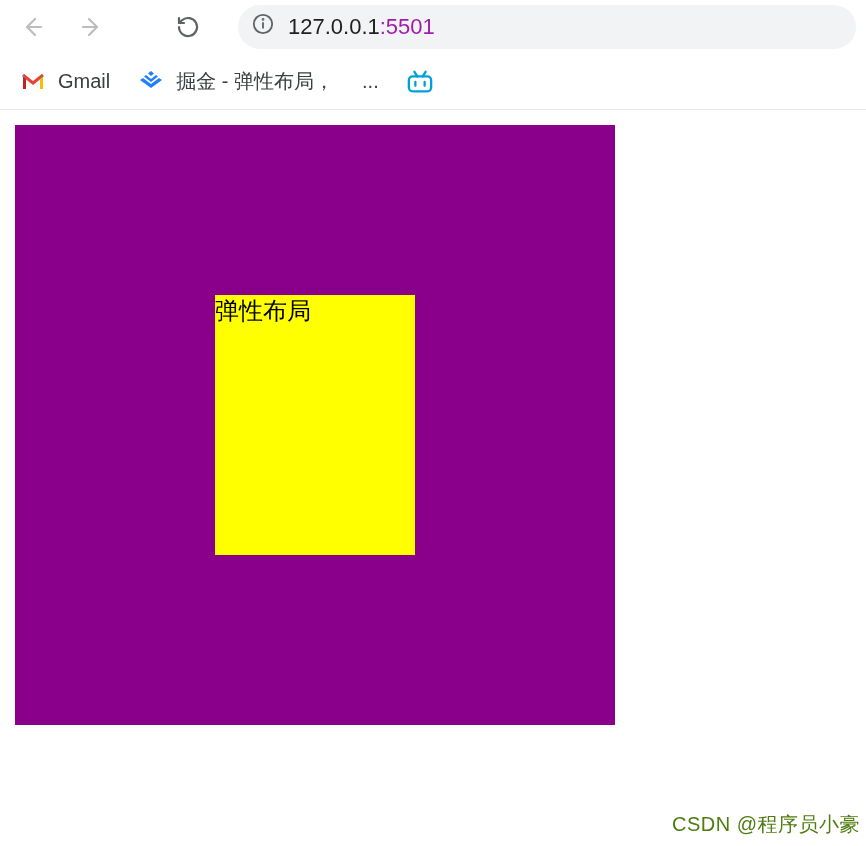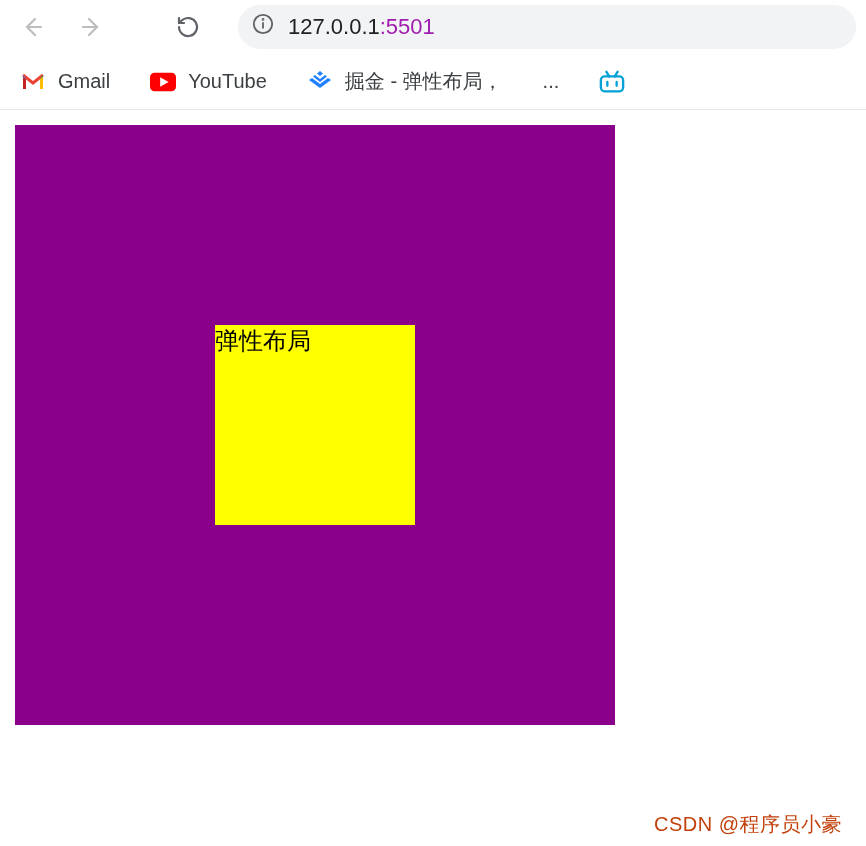--- a/index.html
+++ b/index.html
@@ -51,21 +51,21 @@
       flex-shrink: 0;
     }
     .addr-host { color: #202124; }
     .addr-port { color: #a21caf; }
     .addr-path { color: #5f6368; }
     .bookmarks {
       display: flex;
       align-items: center;
       height: 56px;
       padding: 0 20px;
-      gap: 40px;
+      gap: 28px;
       border-bottom: 1px solid #e8e8e8;
       overflow: hidden;
       white-space: nowrap;
     }
     .bm {
       display: flex;
       align-items: center;
       gap: 12px;
       font-size: 20px;
       color: #3c4043;
@@ -84,32 +84,32 @@
     .outer-box {
       width: 600px;
       height: 600px;
       background: #8b008b;
       display: flex;
       align-items: center;
       justify-content: center;
     }
     .inner-box {
       width: 200px;
-      height: 200px;
+      height: 260px;
       background: #ffff00;
       font-size: 24px;
       color: #000;
       text-align: left;
     }
     .watermark {
       position: absolute;
       bottom: 8px;
-      right: 24px;
+      right: 6px;
       font-size: 20px;
-      color: #c2410c;
+      color: #4d7c0f;
       letter-spacing: 0.5px;
     }
     .ellipsis {
       color: #3c4043;
       font-size: 20px;
     }
   </style>
 </head>
 <body>
 
@@ -154,29 +154,20 @@
           <path d="M2 2 V16 H5 V6" fill="#4285F4"></path>
           <path d="M22 2 V16 H19 V6" fill="#34A853"></path>
           <path d="M2 16 H5 V6 L2 4 Z" fill="#C5221F"></path>
           <path d="M22 16 H19 V6 L22 4 Z" fill="#FBBC04"></path>
         </svg>
     </span>
     <span>Gmail</span>
   </div>
   <div class="bm">
     <span class="icon-wrap">
-      <svg width="28" height="20" viewBox="0 0 28 20">
-          <rect x="0" y="0" width="28" height="20" rx="5" fill="#FF0000"></rect>
-          <polygon points="11,5 11,15 20,10" fill="#fff"></polygon>
-        </svg>
-    </span>
-    <span>YouTube</span>
-  </div>
-  <div class="bm">
-    <span class="icon-wrap">
       <svg width="26" height="22" viewBox="0 0 26 22">
           <polygon points="13,0 16,2.5 13,5 10,2.5" fill="#1E80FF"></polygon>
           <path d="M5 7 L13 13 L21 7 L24 9 L13 17 L2 9 Z" fill="#1E80FF"></path>
           <path d="M8 4 L13 8 L18 4 L20 5.5 L13 11 L6 5.5 Z" fill="#1E80FF"></path>
         </svg>
     </span>
     <span>掘金 - 弹性布局，</span>
   </div>
   <span class="ellipsis">...</span>
   <div class="bm">

